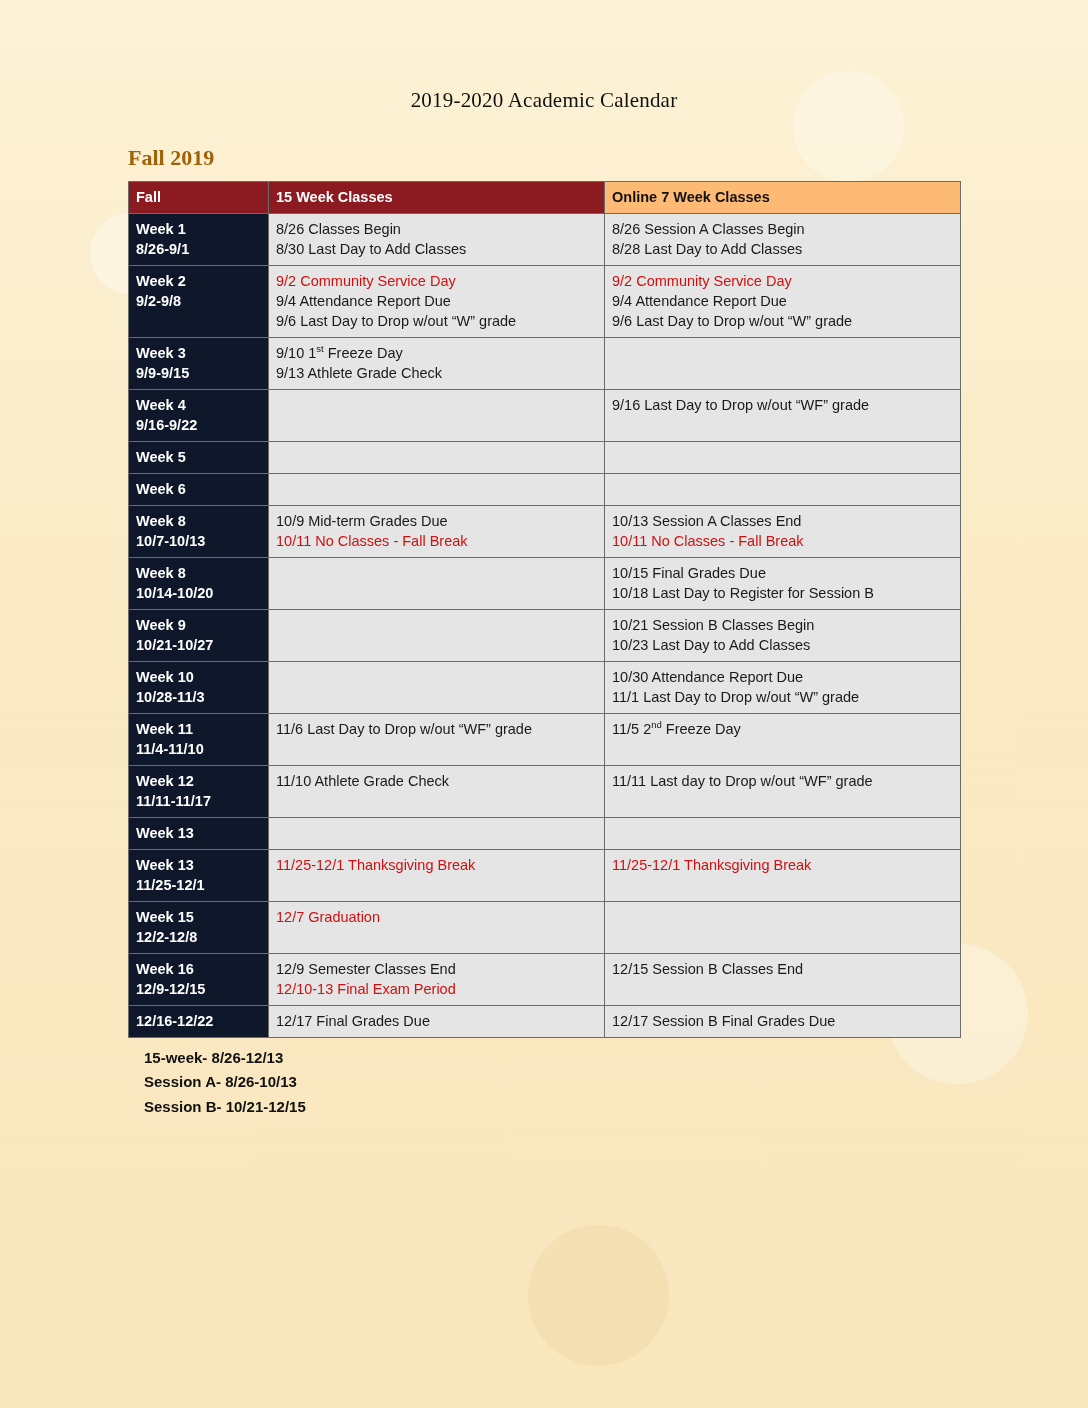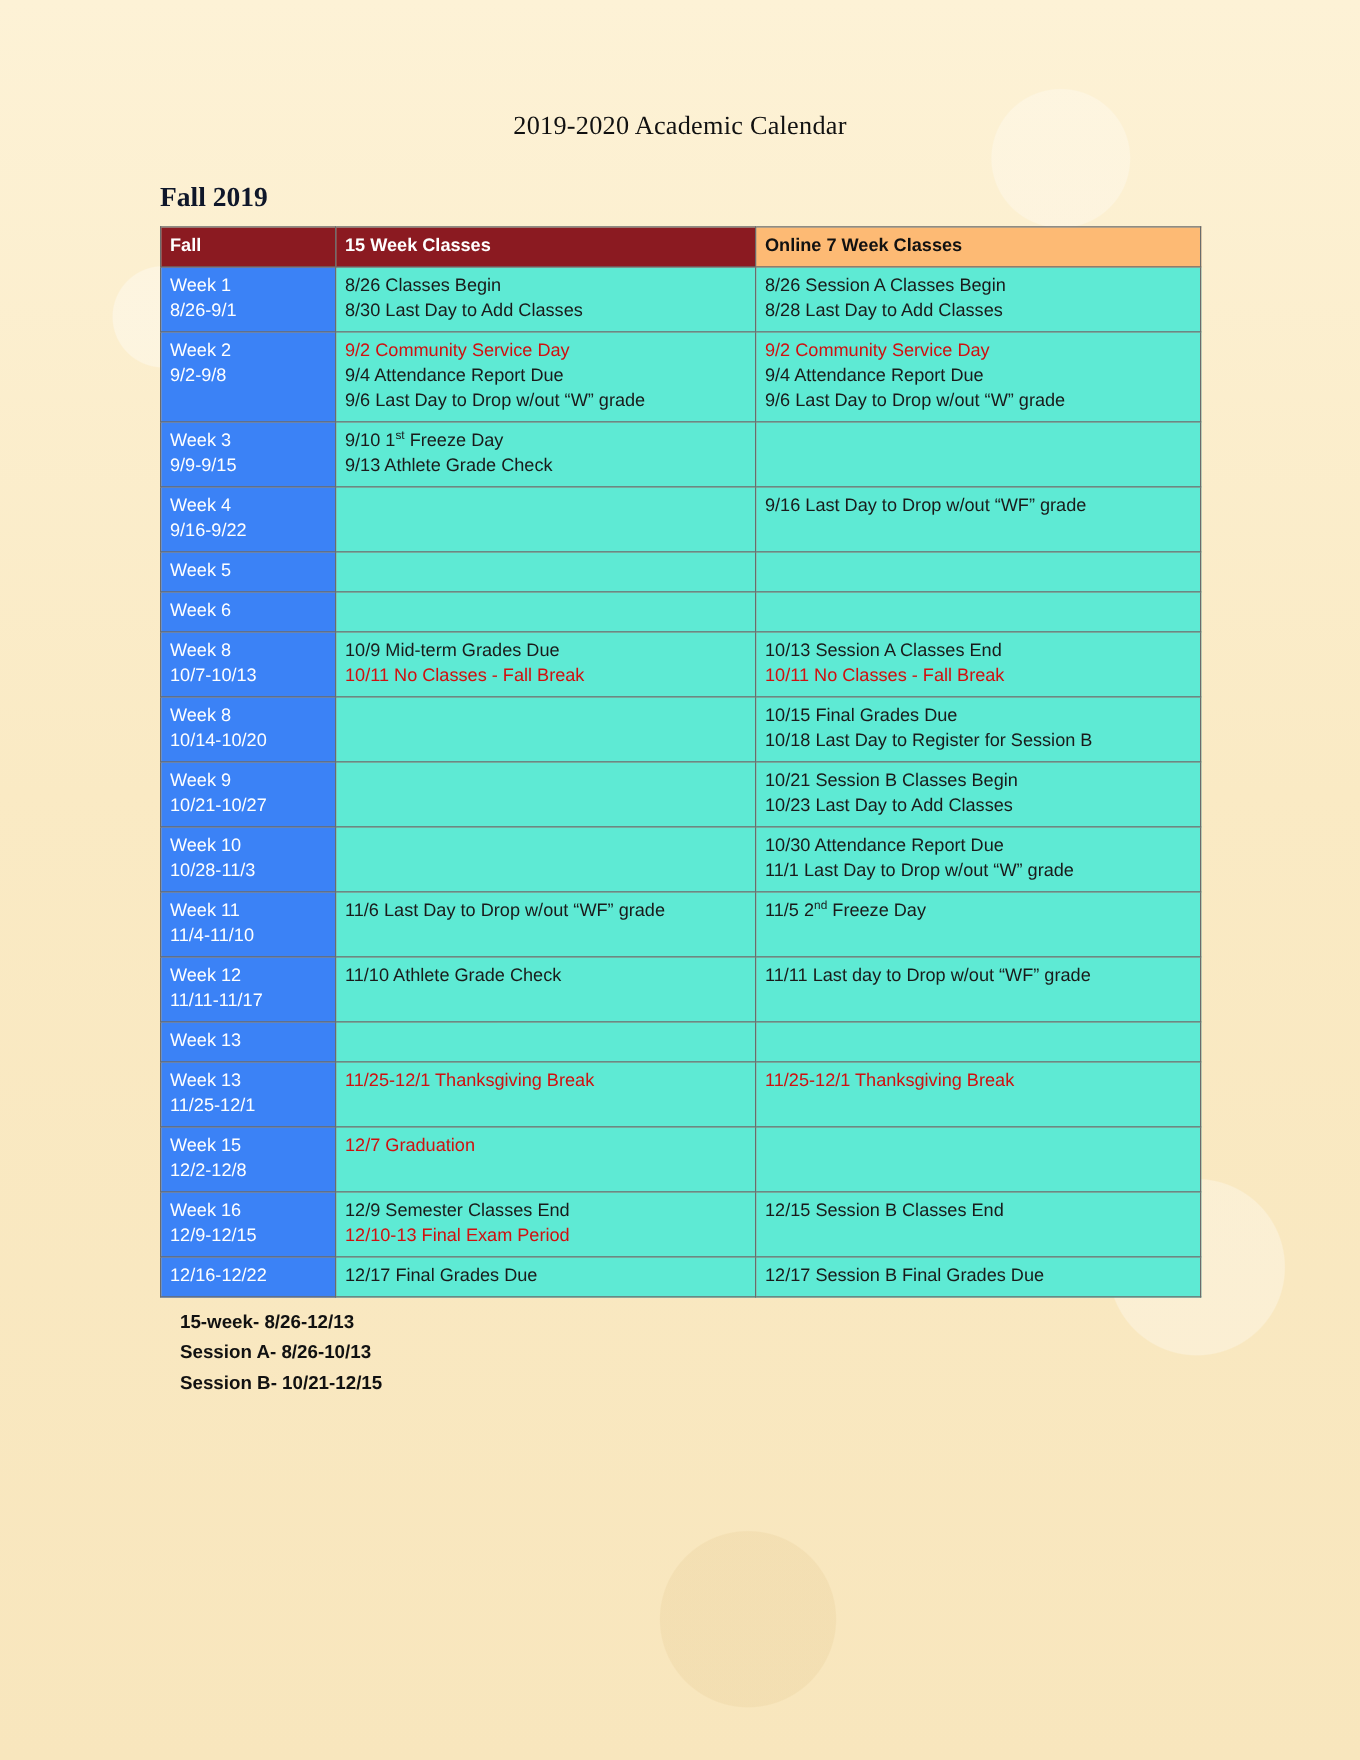--- a/index.html
+++ b/index.html
@@ -36,21 +36,21 @@
     font-weight: normal;
     font-size: 21px;
     color: #111;
     margin: 88px 0 0 0;
     letter-spacing: 0.2px;
   }
   .section-title {
     font-family: "Liberation Serif", serif;
     font-weight: bold;
     font-size: 22px;
-    color: #0f172a;
+    color: #a16207;
     margin: 32px 0 0 128px;
   }
   table.calendar {
     border-collapse: collapse;
     margin: 10px 0 0 128px;
     width: 832px;
     table-layout: fixed;
   }
   table.calendar td, table.calendar th {
     border: 1px solid #6b6b6b;
@@ -73,26 +73,26 @@
     background: #8b1a21;
     color: #ffffff;
     border-color: #6b6b6b;
   }
   th.head-7 {
     background: #fdba74;
     color: #111111;
     border-color: #6b6b6b;
   }
   td.week-cell {
-    background: #3b82f6;
+    background: #0f172a;
     color: #ffffff;
-    font-weight: normal;
+    font-weight: bold;
   }
   td.body-cell {
-    background: #5eead4;
+    background: #e5e5e5;
     color: #1a1a1a;
   }
   .evt { display: block; white-space: normal; }
   .evt.red { color: #d01010; }
   .evt sup {
     font-size: 9.5px;
     vertical-align: super;
     line-height: 0;
   }
   .notes {

